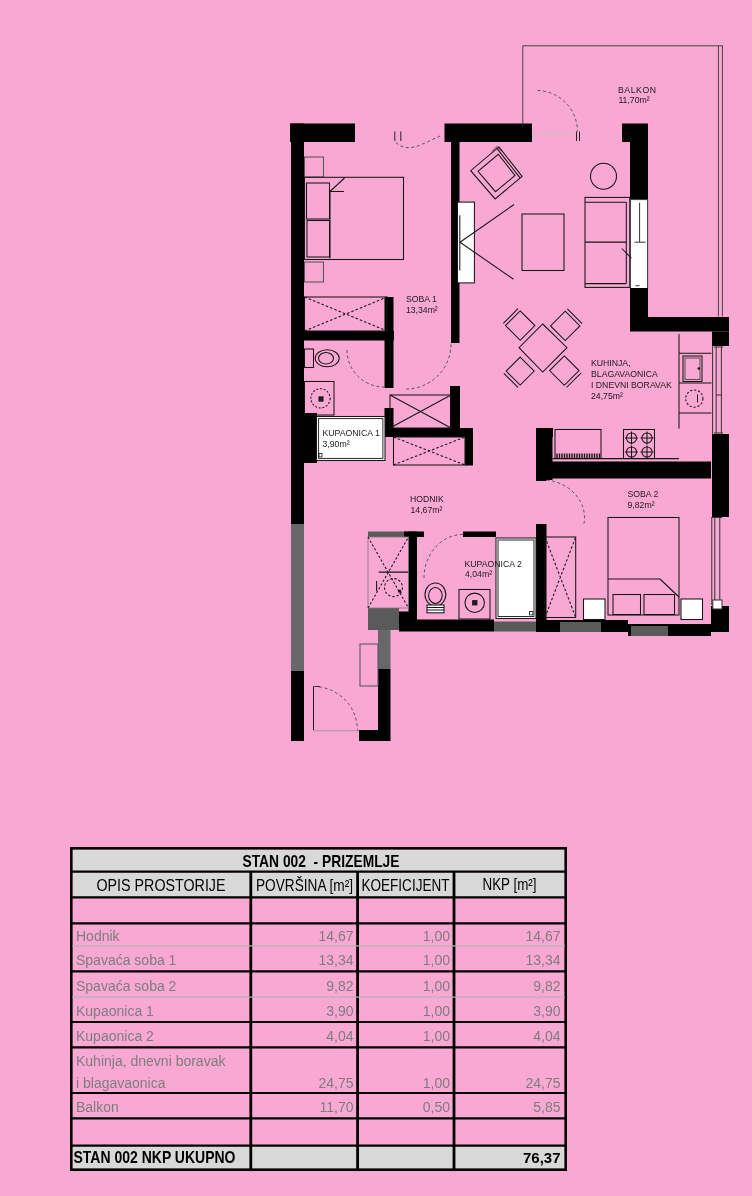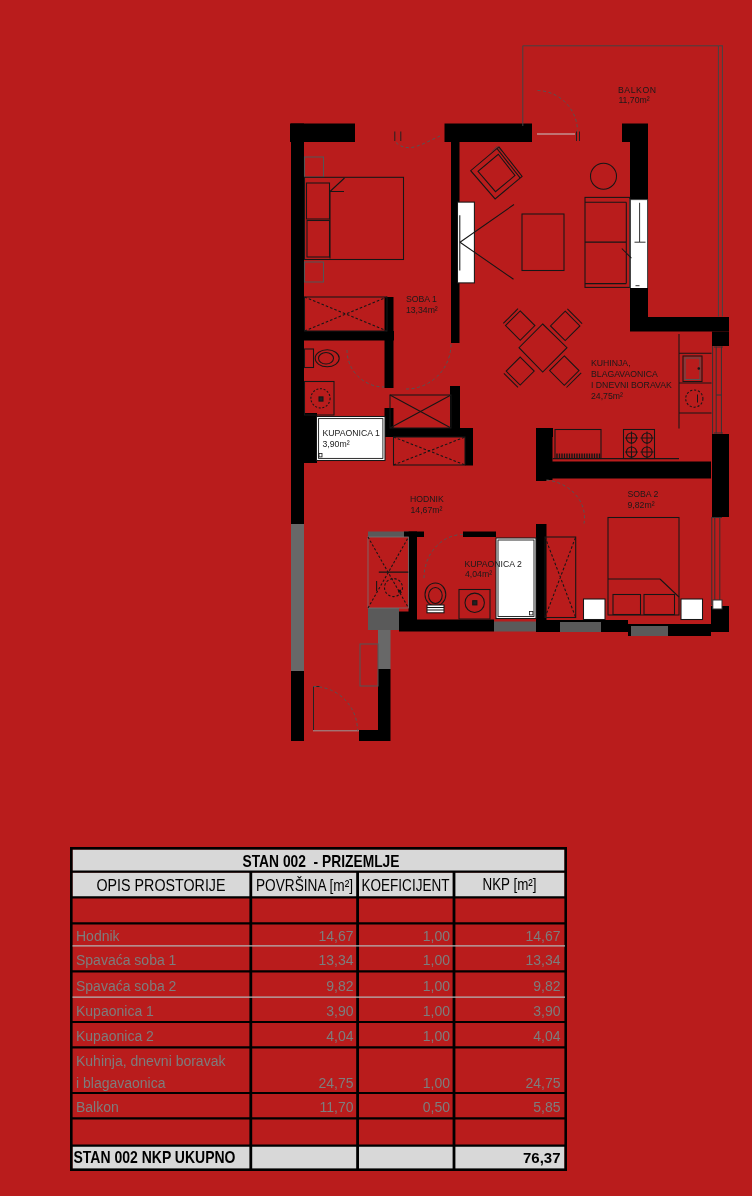--- a/index.html
+++ b/index.html
@@ -1,16 +1,16 @@
 <!DOCTYPE html>
 <html><head>
 <meta charset="utf-8">
 <style>
   html,body{margin:0;padding:0;background:#fff;}
-  #page{position:relative;width:752px;height:1196px;background:#b91c1c;overflow:hidden;
+  #page{position:relative;width:752px;height:1196px;background:#f9a8d4;overflow:hidden;
         font-family:"Liberation Sans", sans-serif;}
   svg{position:absolute;top:0;left:0;}
   text{font-family:"Liberation Sans", sans-serif;}
 </style>
 </head>
 <body>
 <div id="page">
 <svg width="752" height="1196" viewBox="0 0 752 1196">
 <g stroke="none">
 

